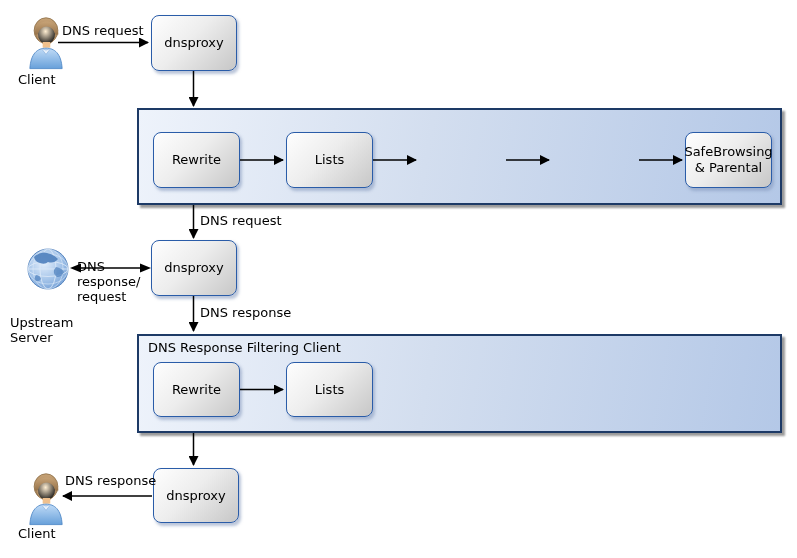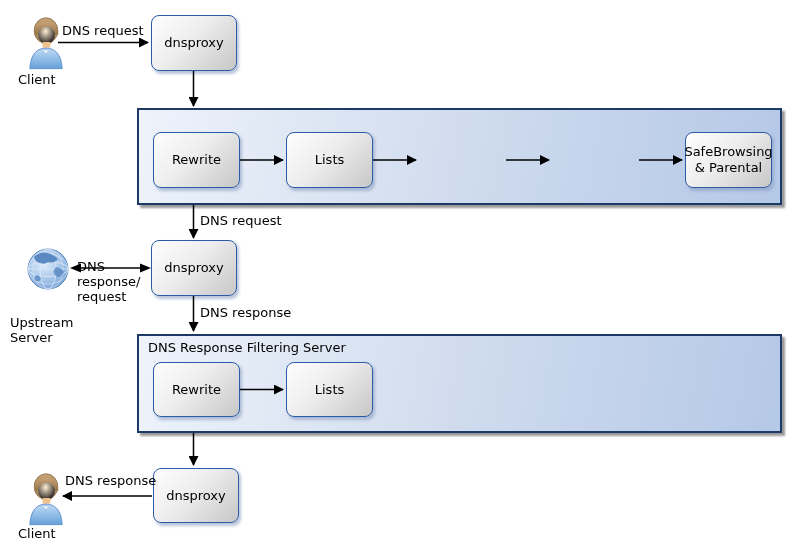--- a/index.html
+++ b/index.html
@@ -85,21 +85,21 @@
       <ellipse cx="22" cy="22" rx="15" ry="20" fill="none" stroke="#dce9f8" stroke-width="1" opacity="0.6"></ellipse>
       <line x1="2" y1="22" x2="42" y2="22" stroke="#dce9f8" stroke-width="1" opacity="0.85"></line>
       <path d="M8,10 q6,-6 13,-4 q8,2 11,6 q-4,5 -10,3 q-3,3 -8,1 q-5,-1 -6,-6 z" fill="#4e80bd" opacity="0.9"></path>
       <path d="M30,20 q6,1 8,5 q-2,5 -7,5 q-4,-3 -3,-7 z" fill="#4e80bd" opacity="0.75"></path>
       <path d="M10,28 q4,0 5,4 q-2,3 -5,2 q-3,-2 0,-6 z" fill="#4e80bd" opacity="0.7"></path>
     </svg>
   </div>
   <div class="lbl center" style="left:10px;top:295px;width:76px;margin-top:20px;">Upstream Server</div>
 
   <div class="container" style="left:137px;top:334px;width:645px;height:99px;">
-    <div class="container-title">DNS Response Filtering Server</div>
+    <div class="container-title">DNS Response Filtering Client</div>
     <div class="node" style="left:14px;top:26px;width:87px;height:55px;">Rewrite</div>
     <div class="node" style="left:147px;top:26px;width:87px;height:55px;">Lists</div>
   </div>
 
   <div class="node" style="left:153px;top:468px;width:86px;height:55px;">dnsproxy</div>
 
   <div class="actor" style="left:27px;top:469px;">
     <svg width="38" height="58" viewBox="0 0 40 58">
       <ellipse cx="20" cy="17" rx="12.5" ry="13.5" fill="url(#hairG)" stroke="#8a6b43" stroke-width="0.8"></ellipse>
       <ellipse cx="20.5" cy="20.5" rx="9.5" ry="11" fill="url(#faceG)" stroke="#e3b683" stroke-width="0.6"></ellipse>

